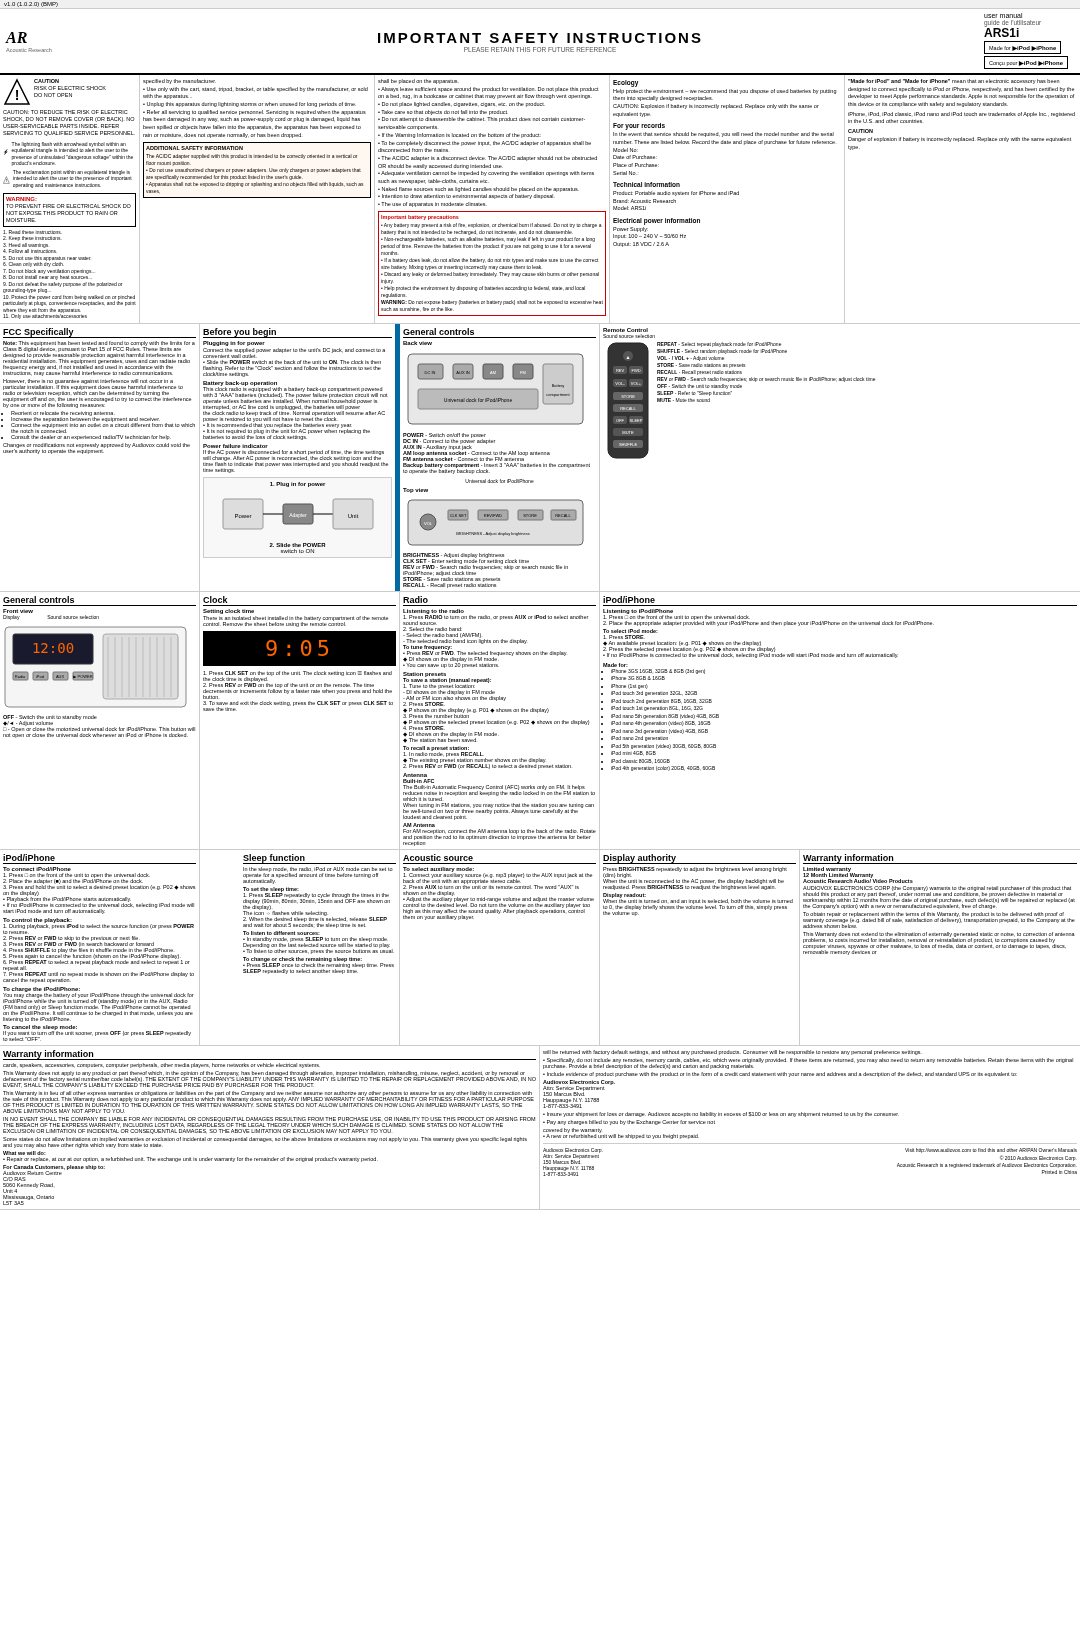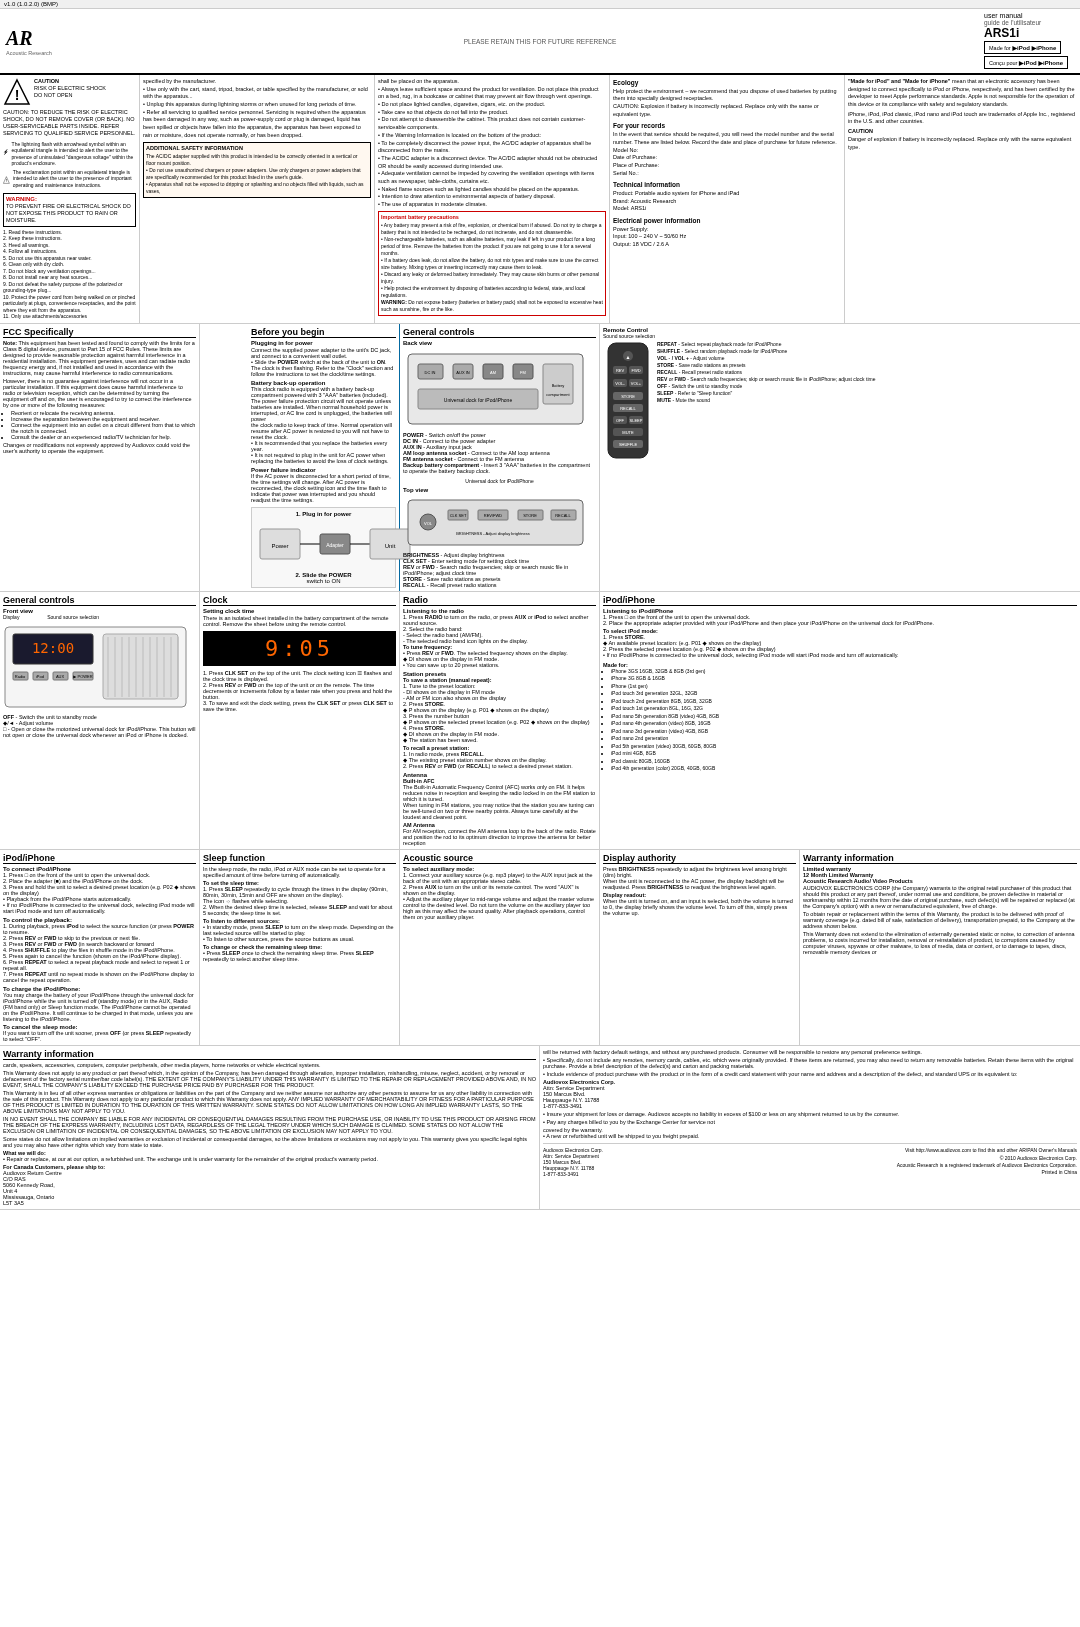--- a/index.html
+++ b/index.html
@@ -33,24 +33,25 @@
 <body>
 
 <div class="page">
 
   <div class="version-bar">
     <span>v1.0 (1.0.2.0) (BMP)</span>
   </div>
 
   <div style="display:grid; grid-template-columns: 90px 1fr 90px; border-bottom: 2px solid #000; padding: 3px 6px; align-items: center;">
     <div>
-      <div style="font-size:20px; font-weight:bold; font-style:italic; font-family:serif;">AR</div>
+      <div style="font-size:16px; font-weight:bold; font-style:italic; font-family:serif;">AR</div>
       <div style="font-size:5.5px; color:#666;">Acoustic Research</div>
     </div>
     <div style="text-align:center;">
+      <div style="font-size:15px; font-weight:bold; letter-spacing:2px;">IMPORTANT SAFETY INSTRUCTIONS</div>
       <div style="font-size:6.5px; color:#555;">PLEASE RETAIN THIS FOR FUTURE REFERENCE</div>
     </div>
     <div style="text-align:left;">
       <div style="font-size:7px;">user manual</div>
       <div style="font-size:6.5px; color:#555;">guide de l'utilisateur</div>
       <div style="font-size:12px; font-weight:bold;">ARS1i</div>
       <div class="made-for-badge">
         <span style="font-size:5.5px;">Made for</span>
         <span style="font-weight:bold; font-size:6px;"> ▶iPod ▶iPhone</span>
       </div>
@@ -200,21 +201,21 @@
       <p style="margin-bottom:2px;">However, there is no guarantee against interference will not occur in a particular installation. If this equipment does cause harmful interference to radio or television reception, which can be determined by turning the equipment off and on, the user is encouraged to try to correct the interference by one or more of the following measures:</p>
       <ul style="padding-left:8px; margin-bottom:2px;">
         <li>Reorient or relocate the receiving antenna.</li>
         <li>Increase the separation between the equipment and receiver.</li>
         <li>Connect the equipment into an outlet on a circuit different from that to which the notch is connected.</li>
         <li>Consult the dealer or an experienced radio/TV technician for help.</li>
       </ul>
       <p>Changes or modifications not expressly approved by Audiovox could void the user's authority to operate the equipment.</p>
     </div>
 
-    <div style="border-right:1px solid #0369a1; padding:3px; font-size:5.5px;margin-left:48px;">
+    <div style="border-right:5px solid #0369a1; padding:3px; font-size:5.5px;">
       <div style="font-size:9px; font-weight:bold; border-bottom:1px solid #000; margin-bottom:2px;">Before you begin</div>
       <strong style="font-size:6px;">Plugging in for power</strong>
       <p style="margin-top:1px;">Connect the supplied power adapter to the unit's DC jack, and connect to a convenient wall outlet.</p>
       <p>• Slide the <strong>POWER</strong> switch at the back of the unit to <strong>ON</strong>. The clock is then flashing. Refer to the "Clock" section and follow the instructions to set the clock/time settings.</p>
       <p style="margin-top:3px;"><strong style="font-size:6px;">Battery back-up operation</strong></p>
       <p>This clock radio is equipped with a battery back-up compartment powered with 3 "AAA" batteries (included). The power failure protection circuit will not operate unless batteries are installed. When normal household power is interrupted, or AC line cord is unplugged, the batteries will power</p>
       <p>the clock radio to keep track of time. Normal operation will resume after AC power is restored to you will not have to reset the clock.</p>
       <p>• It is recommended that you replace the batteries every year.</p>
       <p>• It is not required to plug in the unit for AC power when replacing the batteries to avoid the loss of clock settings.</p>
       <p style="margin-top:3px;"><strong style="font-size:6px;">Power failure indicator</strong></p>
@@ -480,21 +481,21 @@
       <p>6. Press <strong>REPEAT</strong> to select a repeat playback mode and select to repeat 1 or repeat all.</p>
       <p>7. Press <strong>REPEAT</strong> until no repeat mode is shown on the iPod/iPhone display to cancel the repeat operation.</p>
 
       <strong style="font-size:6px; display:block; margin-top:3px;">To charge the iPod/iPhone:</strong>
       <p>You may charge the battery of your iPod/iPhone through the universal dock for iPod/iPhone while the unit is turned off (standby mode) or in the AUX, Radio (FM band only) or Sleep function mode. The iPod/iPhone cannot be operated on the iPod/iPhone. It will continue to be charged in that mode, unless you are listening to the iPod/iPhone.</p>
 
       <strong style="font-size:6px; display:block; margin-top:2px;">To cancel the sleep mode:</strong>
       <p>If you want to turn off the unit sooner, press <strong>OFF</strong> (or press <strong>SLEEP</strong> repeatedly to select "OFF".</p>
     </div>
 
-    <div style="border-right:1px solid #ccc; padding:3px; font-size:5.5px;">
+    <div style="border-right:1px solid #ccc; padding:3px; font-size:5.5px;margin-left:40px;">
       <div style="font-size:9px; font-weight:bold; border-bottom:1px solid #000; margin-bottom:2px;">Sleep function</div>
       <p>In the sleep mode, the radio, iPod or AUX mode can be set to operate for a specified amount of time before turning off automatically.</p>
       <strong style="font-size:5.5px; display:block; margin-top:2px;">To set the sleep time:</strong>
       <p>1. Press <strong>SLEEP</strong> repeatedly to cycle through the times in the display (90min, 80min, 30min, 15min and OFF are shown on the display).</p>
       <p>The icon ☼ flashes while selecting.</p>
       <p>2. When the desired sleep time is selected, release <strong>SLEEP</strong> and wait for about 5 seconds; the sleep time is set.</p>
       <strong style="font-size:5.5px; display:block; margin-top:2px;">To listen to different sources:</strong>
       <p>• In standby mode, press <strong>SLEEP</strong> to turn on the sleep mode. Depending on the last selected source will be started to play.</p>
       <p>• To listen to other sources, press the source buttons as usual.</p>
       <strong style="font-size:5.5px; display:block; margin-top:2px;">To change or check the remaining sleep time:</strong>

